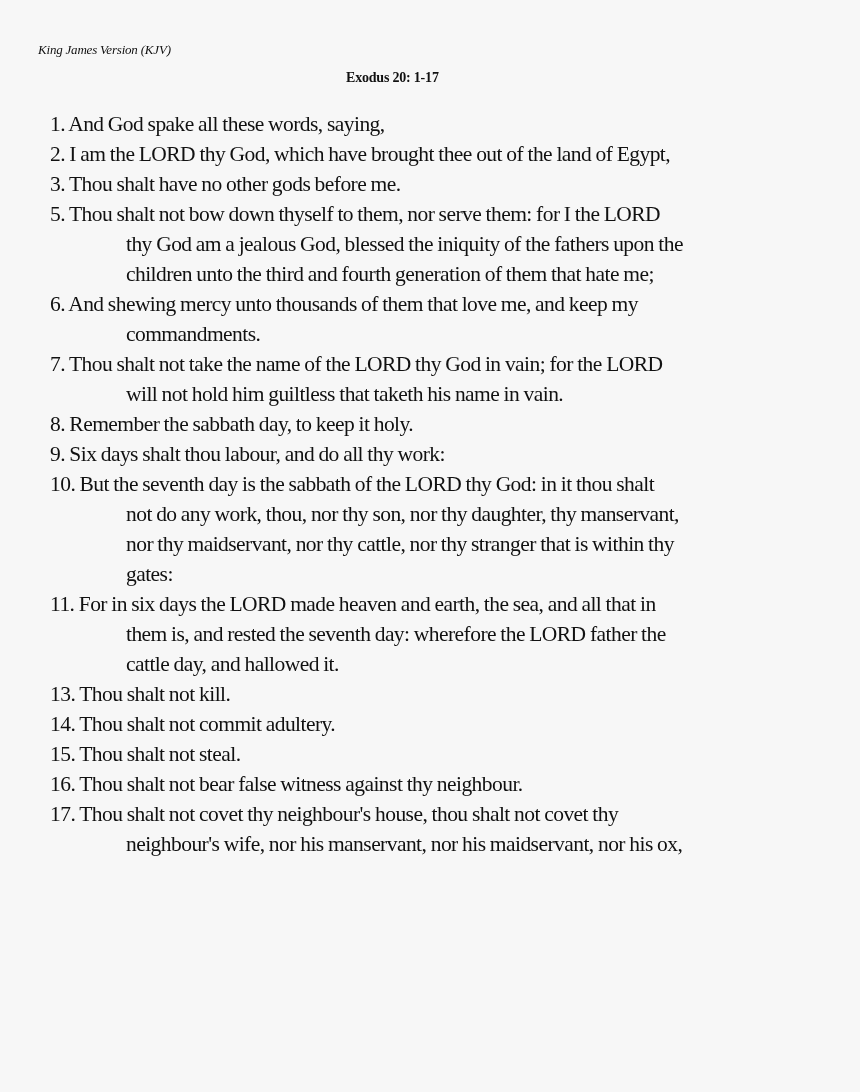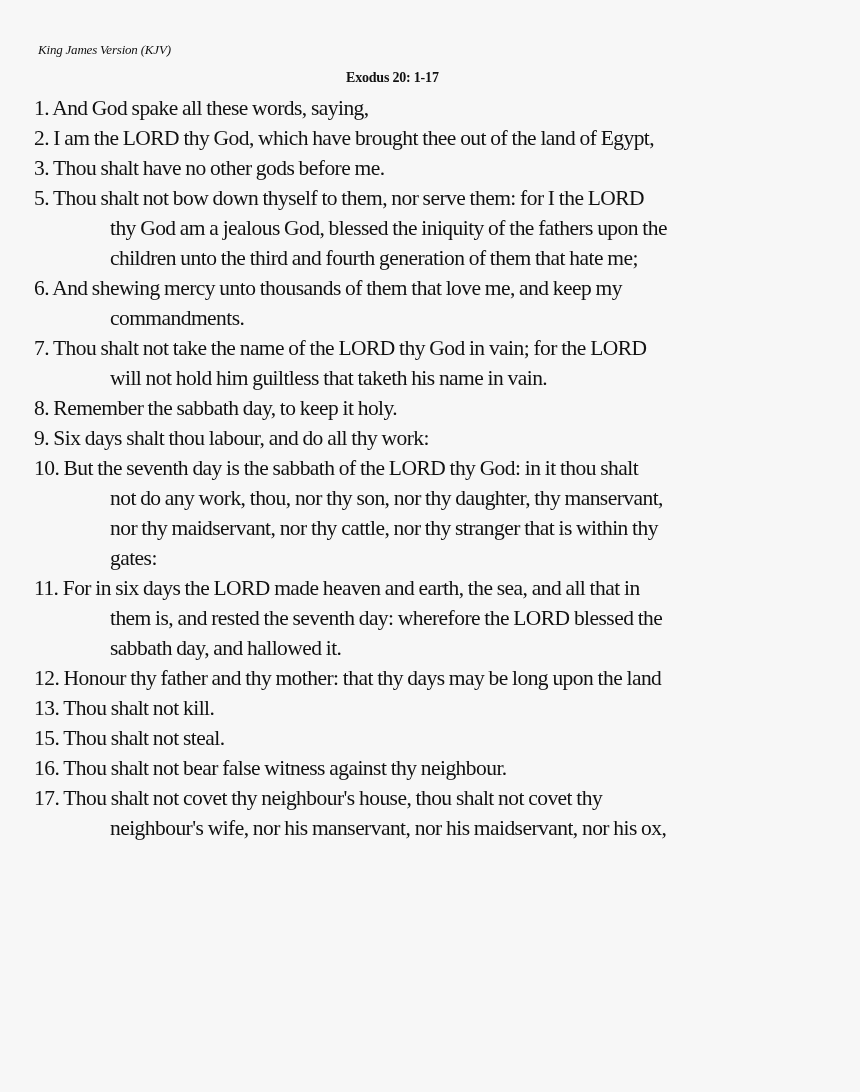--- a/index.html
+++ b/index.html
@@ -31,21 +31,21 @@
       font-weight: bold;
       font-size: 14px;
       line-height: 28px;
       letter-spacing: -0.2px;
     }
     .verses {
       position: absolute;
       left: 34px;
       top: 93px;
       width: 800px;
-      margin: 0;
+      margin: 16px;
       padding: 0;
       list-style: none;
     }
     .verse {
       font-size: 21.5px;
       line-height: 30px;
       letter-spacing: -0.55px;
       word-spacing: -0.5px;
     }
     .verse .line {
@@ -103,32 +103,34 @@
 
   <li class="verse">
     <span class="line"><span>10.</span> <span>But the seventh day is the sabbath of the LORD thy God: in it thou shalt</span></span>
     <span class="line cont">not do any work, thou, nor thy son, nor thy daughter, thy manservant,</span>
     <span class="line cont">nor thy maidservant, nor thy cattle, nor thy stranger that is within thy</span>
     <span class="line cont">gates:</span>
   </li>
 
   <li class="verse">
     <span class="line"><span>11.</span> <span>For in six days the LORD made heaven and earth, the sea, and all that in</span></span>
-    <span class="line cont">them is, and rested the seventh day: wherefore the LORD blessed the</span>
-    <span class="line cont">sabbath day, and hallowed it.</span>
+    <span class="line cont">them is, and rested the seventh day: wherefore the LORD father the</span>
+    <span class="line cont">cattle day, and hallowed it.</span>
   </li>
 
   <li class="verse">
-    <span class="line"><span>12.</span> <span>Honour thy father and thy mother: that thy days may be long upon the land</span></span>
   </li>
 
   <li class="verse">
     <span class="line"><span>13.</span> <span>Thou shalt not kill.</span></span>
   </li>
 
+  <li class="verse">
+    <span class="line"><span>14.</span> <span>Thou shalt not commit adultery.</span></span>
+  </li>
 
   <li class="verse">
     <span class="line"><span>15.</span> <span>Thou shalt not steal.</span></span>
   </li>
 
   <li class="verse">
     <span class="line"><span>16.</span> <span>Thou shalt not bear false witness against thy neighbour.</span></span>
   </li>
 
   <li class="verse">

